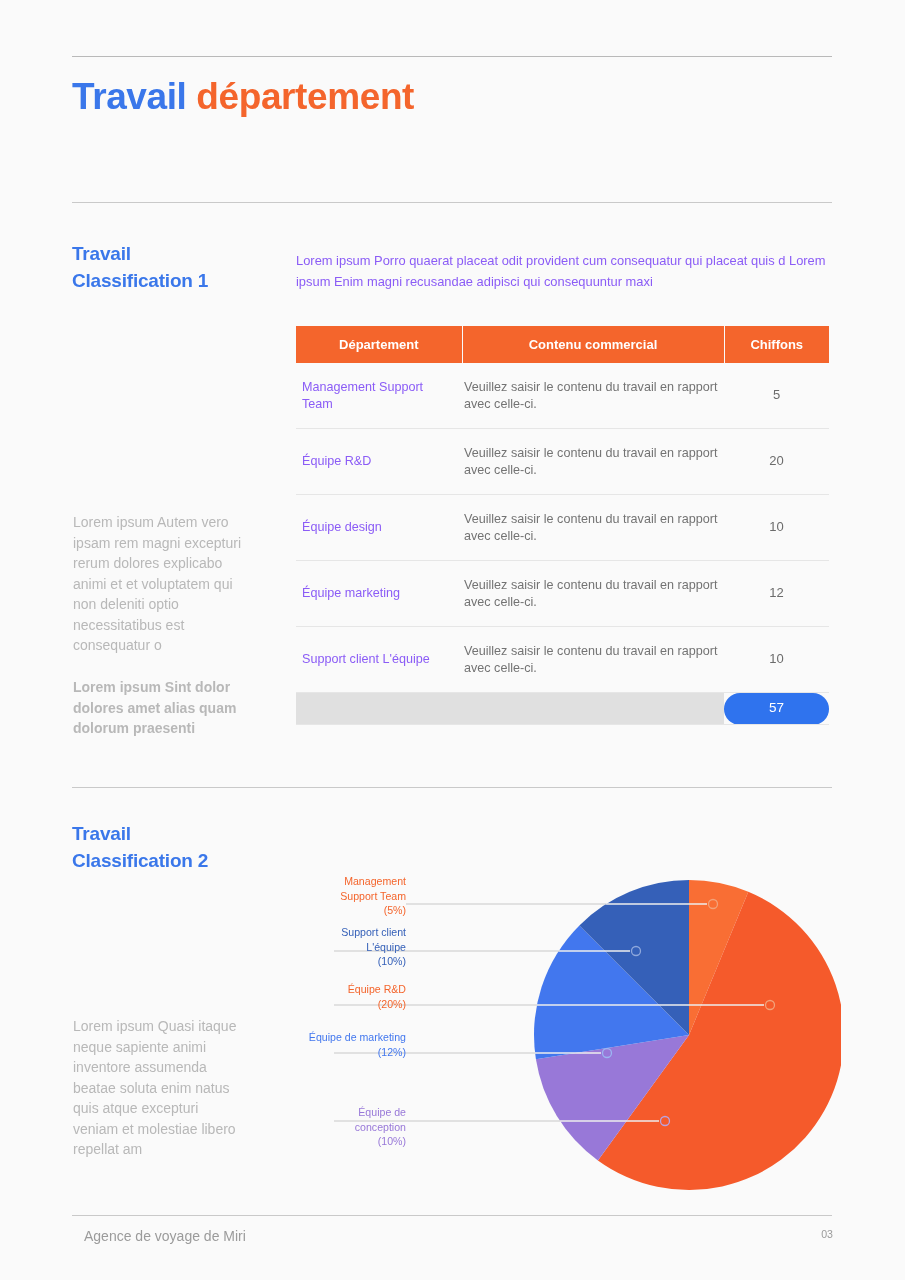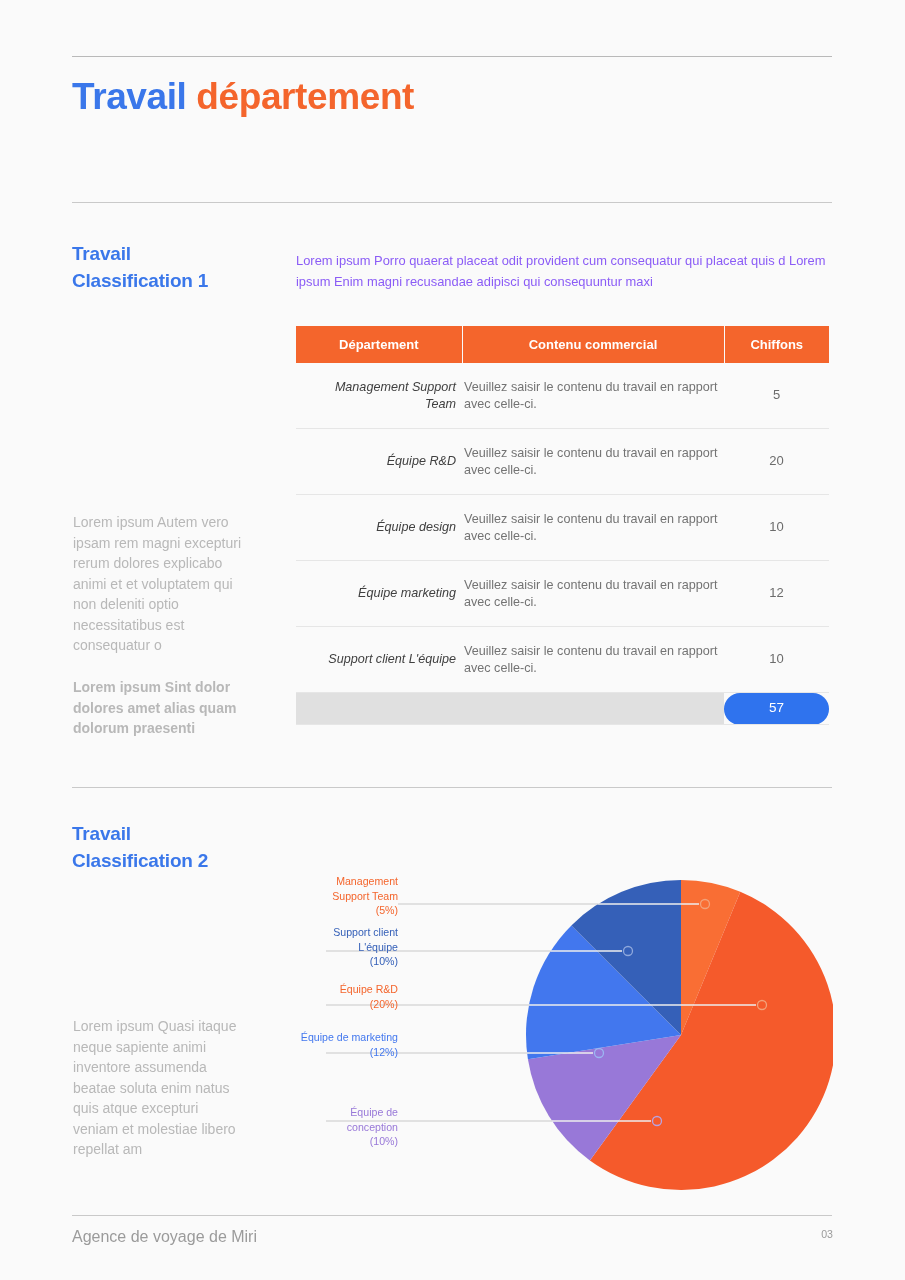--- a/index.html
+++ b/index.html
@@ -65,42 +65,42 @@
   }
   .tbl thead th:last-child { border-right: none; }
   .tbl tbody td {
     background: #FAFAFA; color: #6B6B6B;
     font-size: 12.6px; line-height: 16.5px;
     padding: 16px 6px;
     border-bottom: 1px solid #E6E6E6;
     vertical-align: middle;
   }
   .tbl tbody tr:last-of-type td { border-bottom: 1px solid #E6E6E6; }
-  .tbl td.dept { text-align: right; color: #404040; font-style: italic; }
+  .tbl td.dept { text-align: left; color: #8b5cf6; }
   .tbl td.desc { text-align: left; padding-left: 2px; color: #737373; }
   .tbl td.num  { text-align: center; color: #6B6B6B; font-size: 13px; }
   .tbl tr.total td { border-bottom: none; padding: 0; }
   .tbl tr.total td.t-blank { background: #E0E0E0; height: 32px; }
   .tbl tr.total td.t-val {
     background: #2F73EE; color: #FFFFFF;
     text-align: center; font-size: 13.5px; height: 32px; border-radius: 16px;
   }
 
   
-  .chart-wrap { position: absolute; left: 288px; top: 860px; width: 545px; height: 340px; }
+  .chart-wrap { position: absolute; left: 296px; top: 860px; width: 545px; height: 340px; }
   .chart-wrap svg { display: block; }
   .pie-label {
     position: absolute; text-align: right;
     font-size: 10.6px; line-height: 14.6px; white-space: pre-line;
   }
 
   
   .footer-left {
-    position: absolute; left: 72px; top: 1228px;
-    color: #9B9B9B; font-size: 16px;
+    position: absolute; left: 84px; top: 1228px;
+    color: #9B9B9B; font-size: 14px;
   }
   .footer-right {
     position: absolute; right: 72px; top: 1228px;
     color: #9B9B9B; font-size: 10.6px;
   }
 </style>
 </head>
 <body>
 
 <div class="page">

